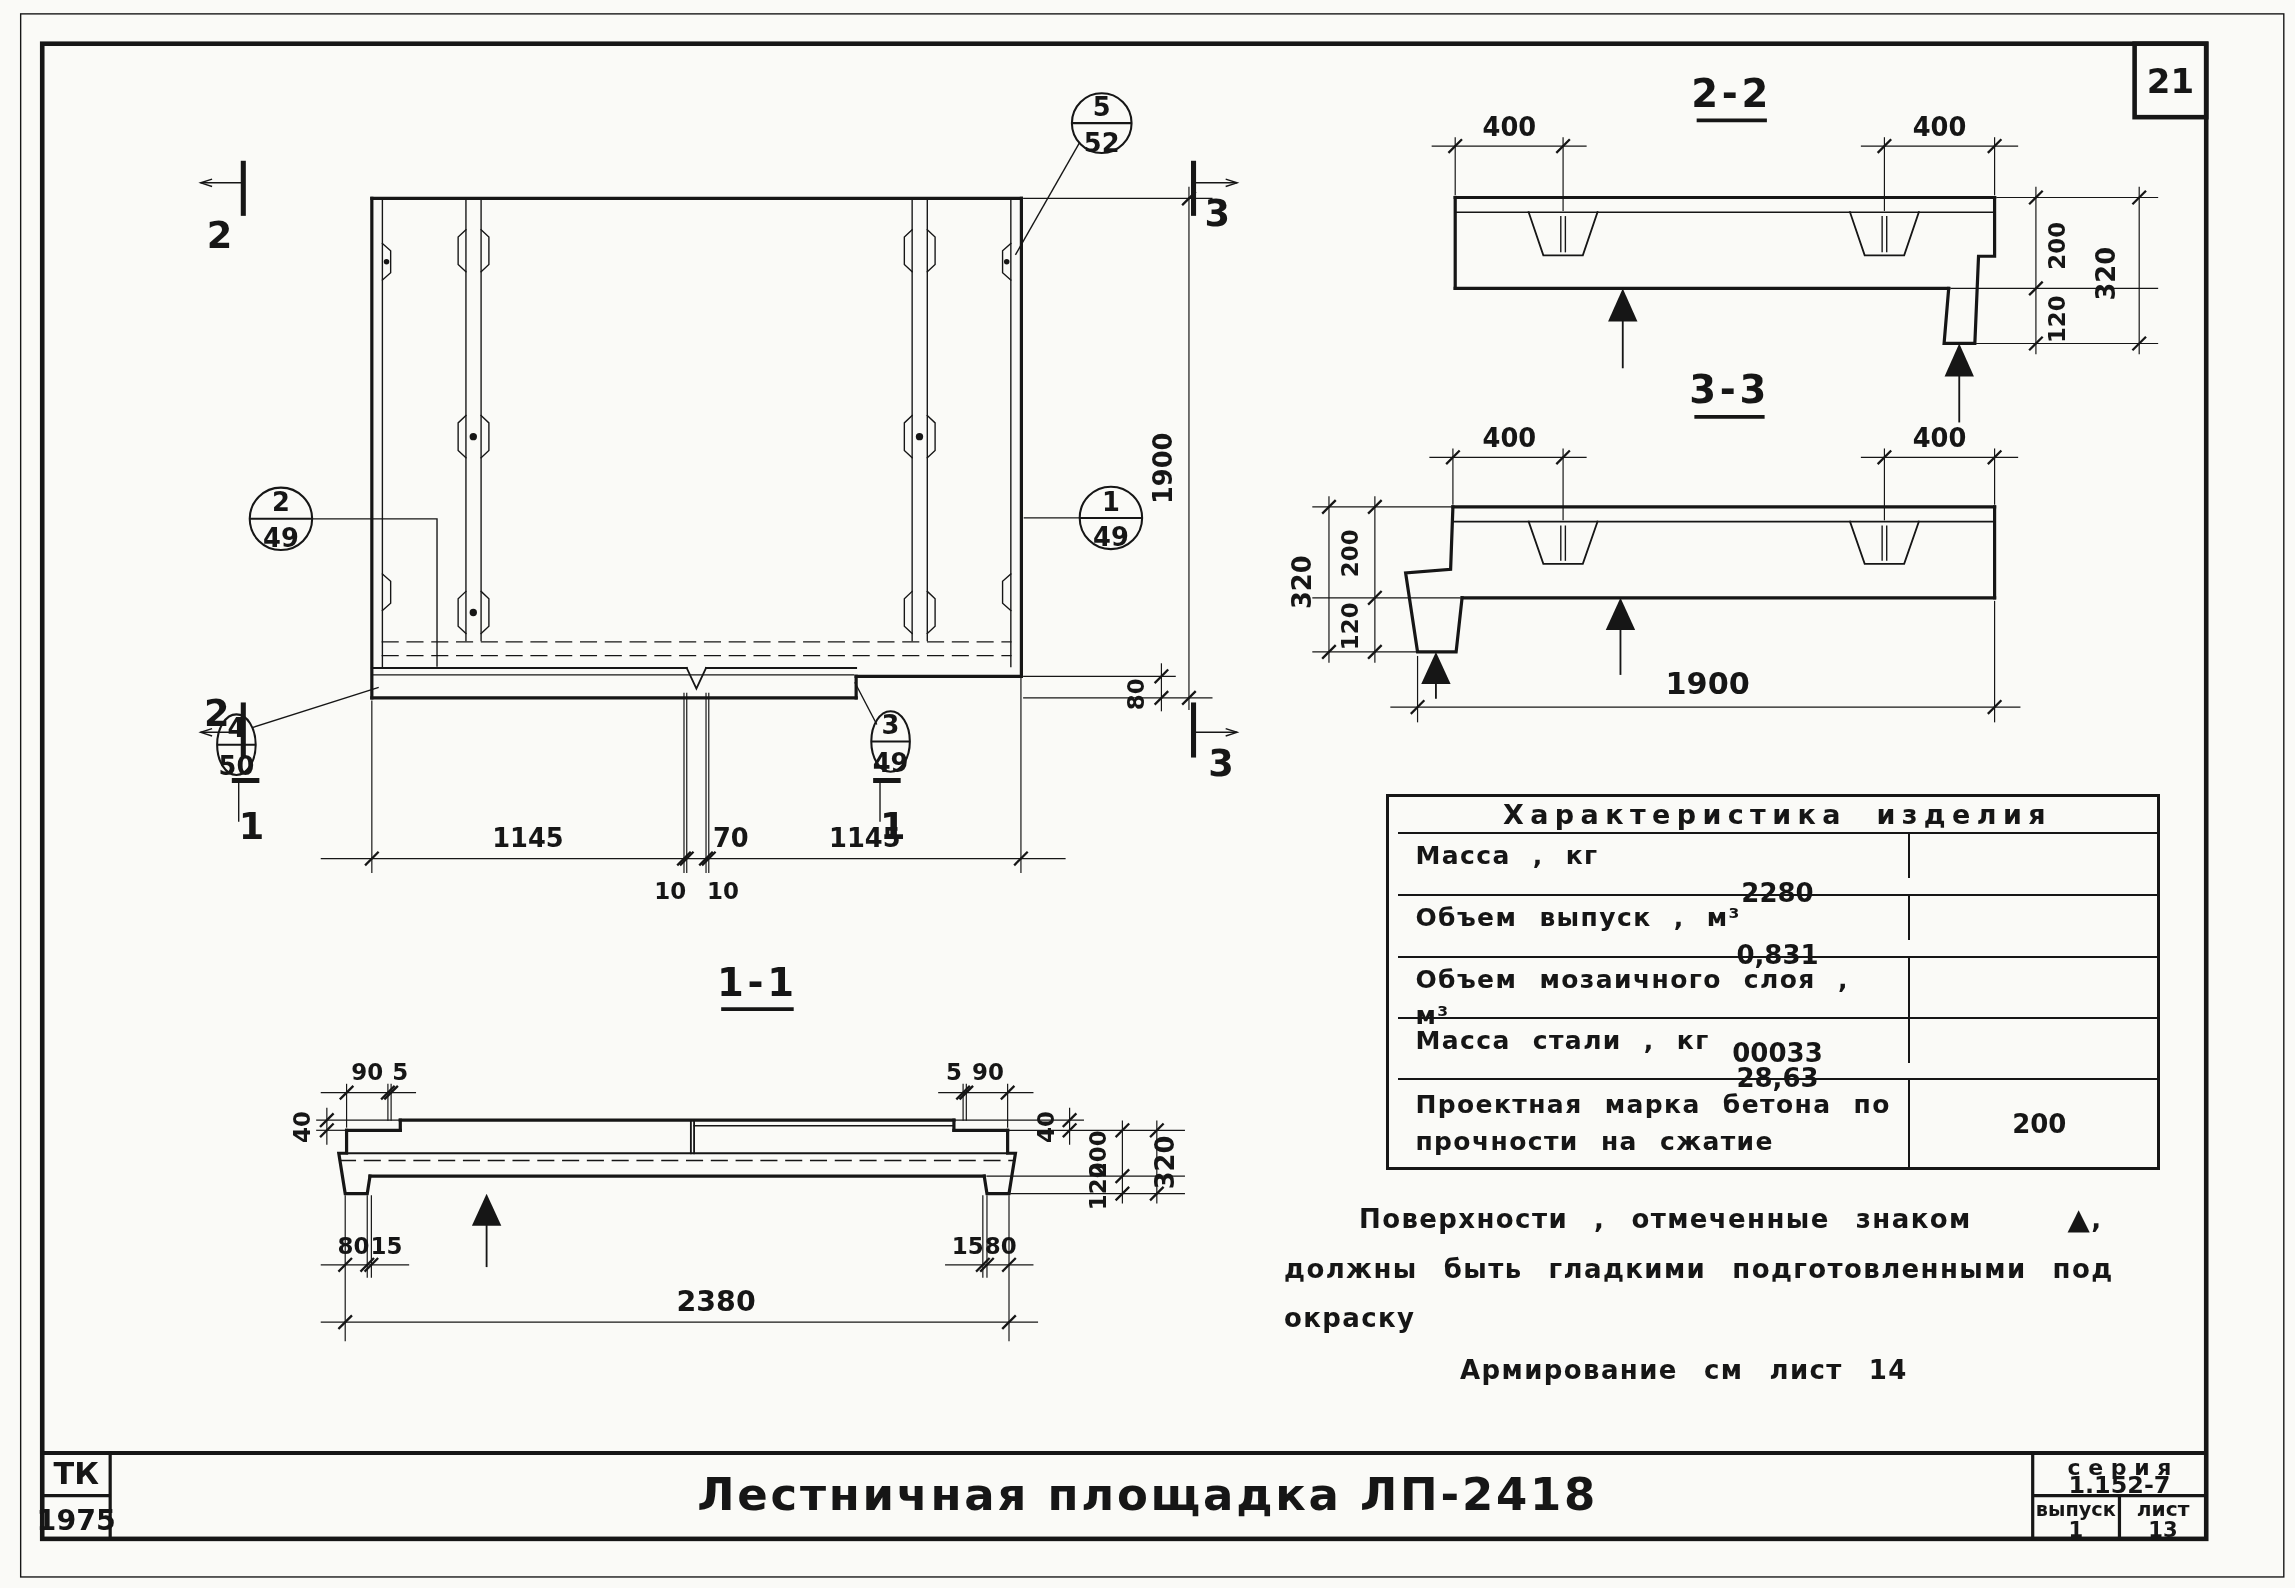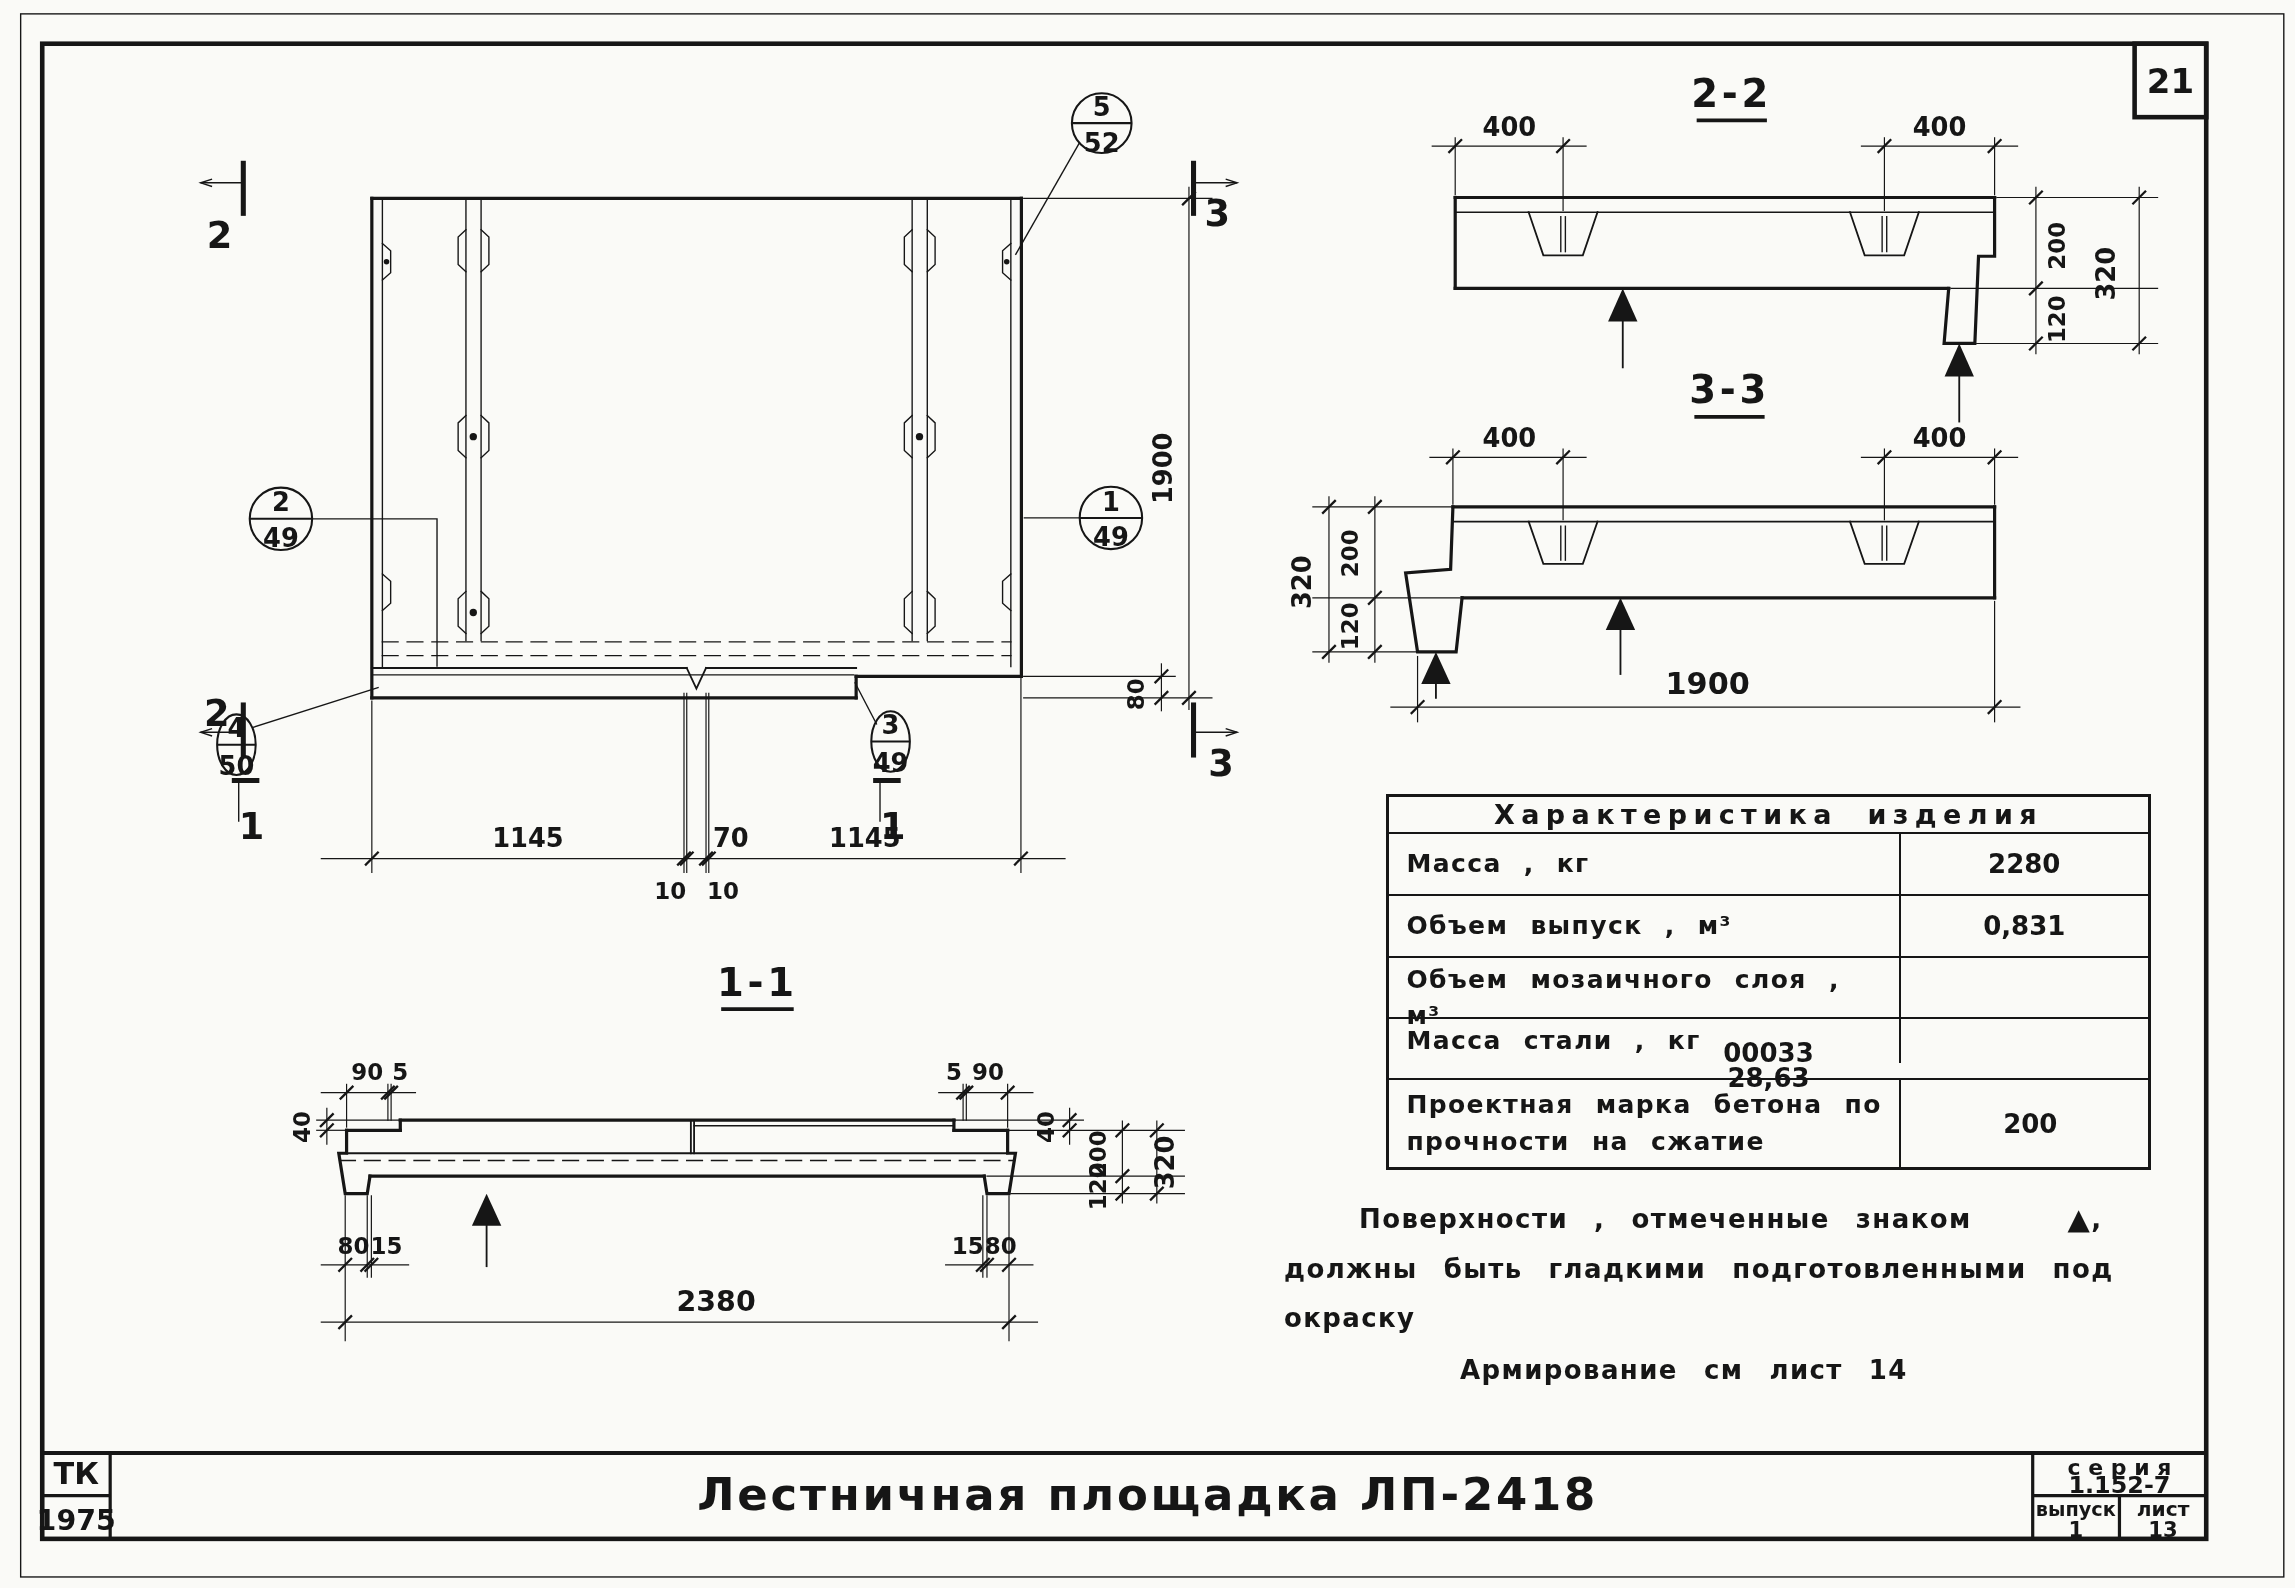--- a/index.html
+++ b/index.html
@@ -5,29 +5,29 @@
   html,body{margin:0;padding:0;background:#e8e8e6;}
   #sheet{position:relative;width:2304px;height:1589px;background:#fafaf7;font-family:"DejaVu Sans",sans-serif;color:#161616;overflow:hidden;}
   svg{position:absolute;left:0;top:0;}
   svg text{fill:#161616;font-family:"DejaVu Sans",sans-serif;font-weight:bold;}
   .dimtxt{font-size:56px;}
   .dimsm{font-size:50px;}
   .bigdig{font-size:80px;}
   .calltxt{font-size:56px;}
   .sectitle{font-size:84px;letter-spacing:8px;}
   
-  .tblwrap{position:absolute;left:1386px;top:794px;width:759px;border:3.2px solid #161616;background:transparent;}
+  .tblwrap{position:absolute;left:1386px;top:794px;width:759px;border:3.2px solid #161616;background:transparent;padding-left:9px;}
   .tbltitle{height:35px;border-bottom:2.3px solid #161616;display:flex;align-items:center;justify-content:center;
             font-size:27px;font-weight:bold;letter-spacing:6.4px;word-spacing:13.8px;}
   .trow{display:flex;border-bottom:2.3px solid #161616;}
   .trow:last-child{border-bottom:none;}
   .tlabel{width:483px;flex:none;border-right:2.3px solid #161616;display:flex;align-items:center;
           padding:3.7px 9.2px 3.7px 17.4px;font-size:25px;font-weight:bold;letter-spacing:1.4px;word-spacing:12px;line-height:1.45;}
   .tvalue{flex:1;display:flex;align-items:center;justify-content:center;font-size:26px;font-weight:bold;text-align:right;}
-  .h130{height:60px;} .h128{height:59px;flex-direction:column;} .h185{height:87px;gap:12px;}
+  .h130{height:60px;flex-direction:column;} .h128{height:59px;flex-direction:column;} .h185{height:87px;gap:12px;}
   .notes{position:absolute;left:1276px;top:1198px;width:881px;font-size:26px;font-weight:bold;
          letter-spacing:1.4px;word-spacing:15.6px;line-height:1.0;}
   .nline{position:relative;margin:8px;}
   .n1{margin-left:83px;display:flex;align-items:flex-start;}
   .mark{font-size:29px;margin-left:96px;line-height:0.9;}
   .n2{margin-top:24px;}
   .n3{margin-top:23px;}
   .n4{margin-top:26px;margin-left:184px;}
 </style>
 </head>

